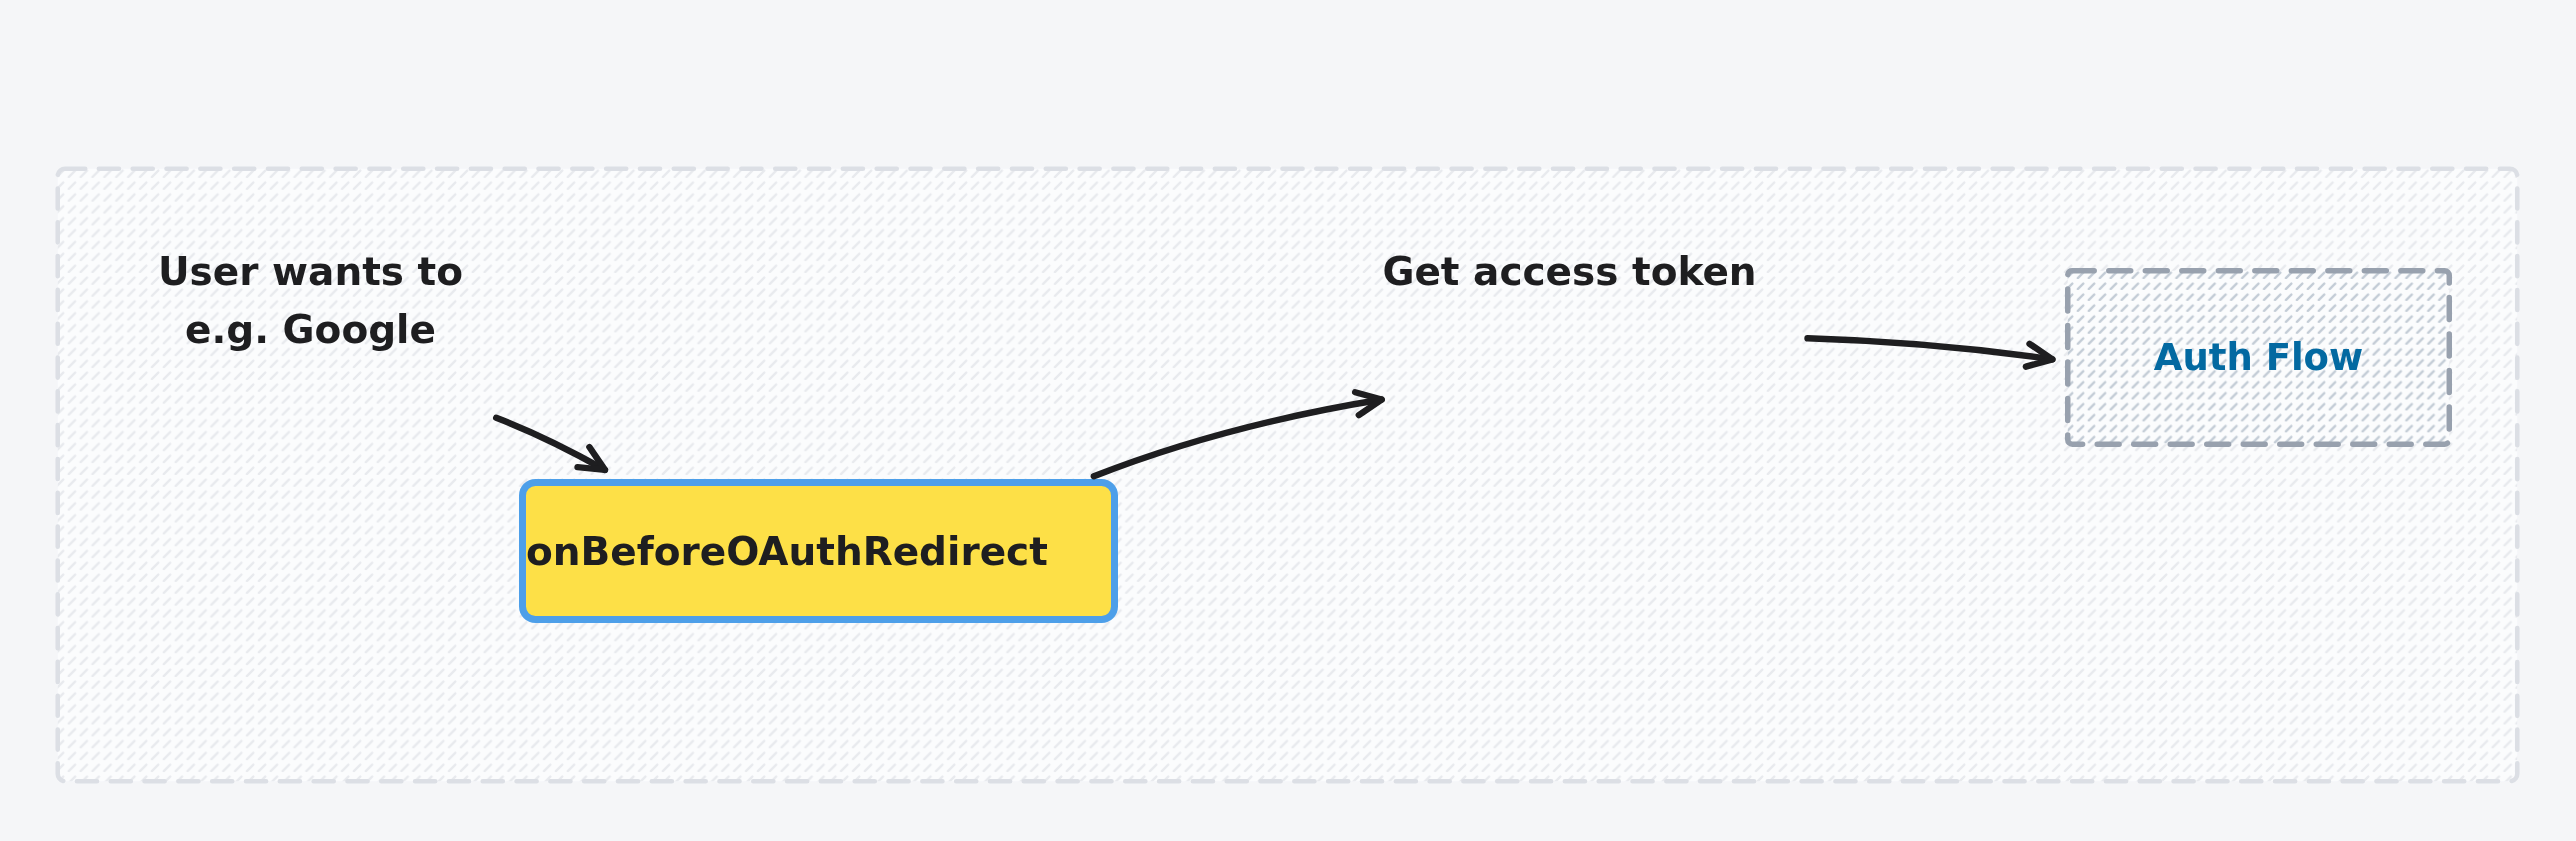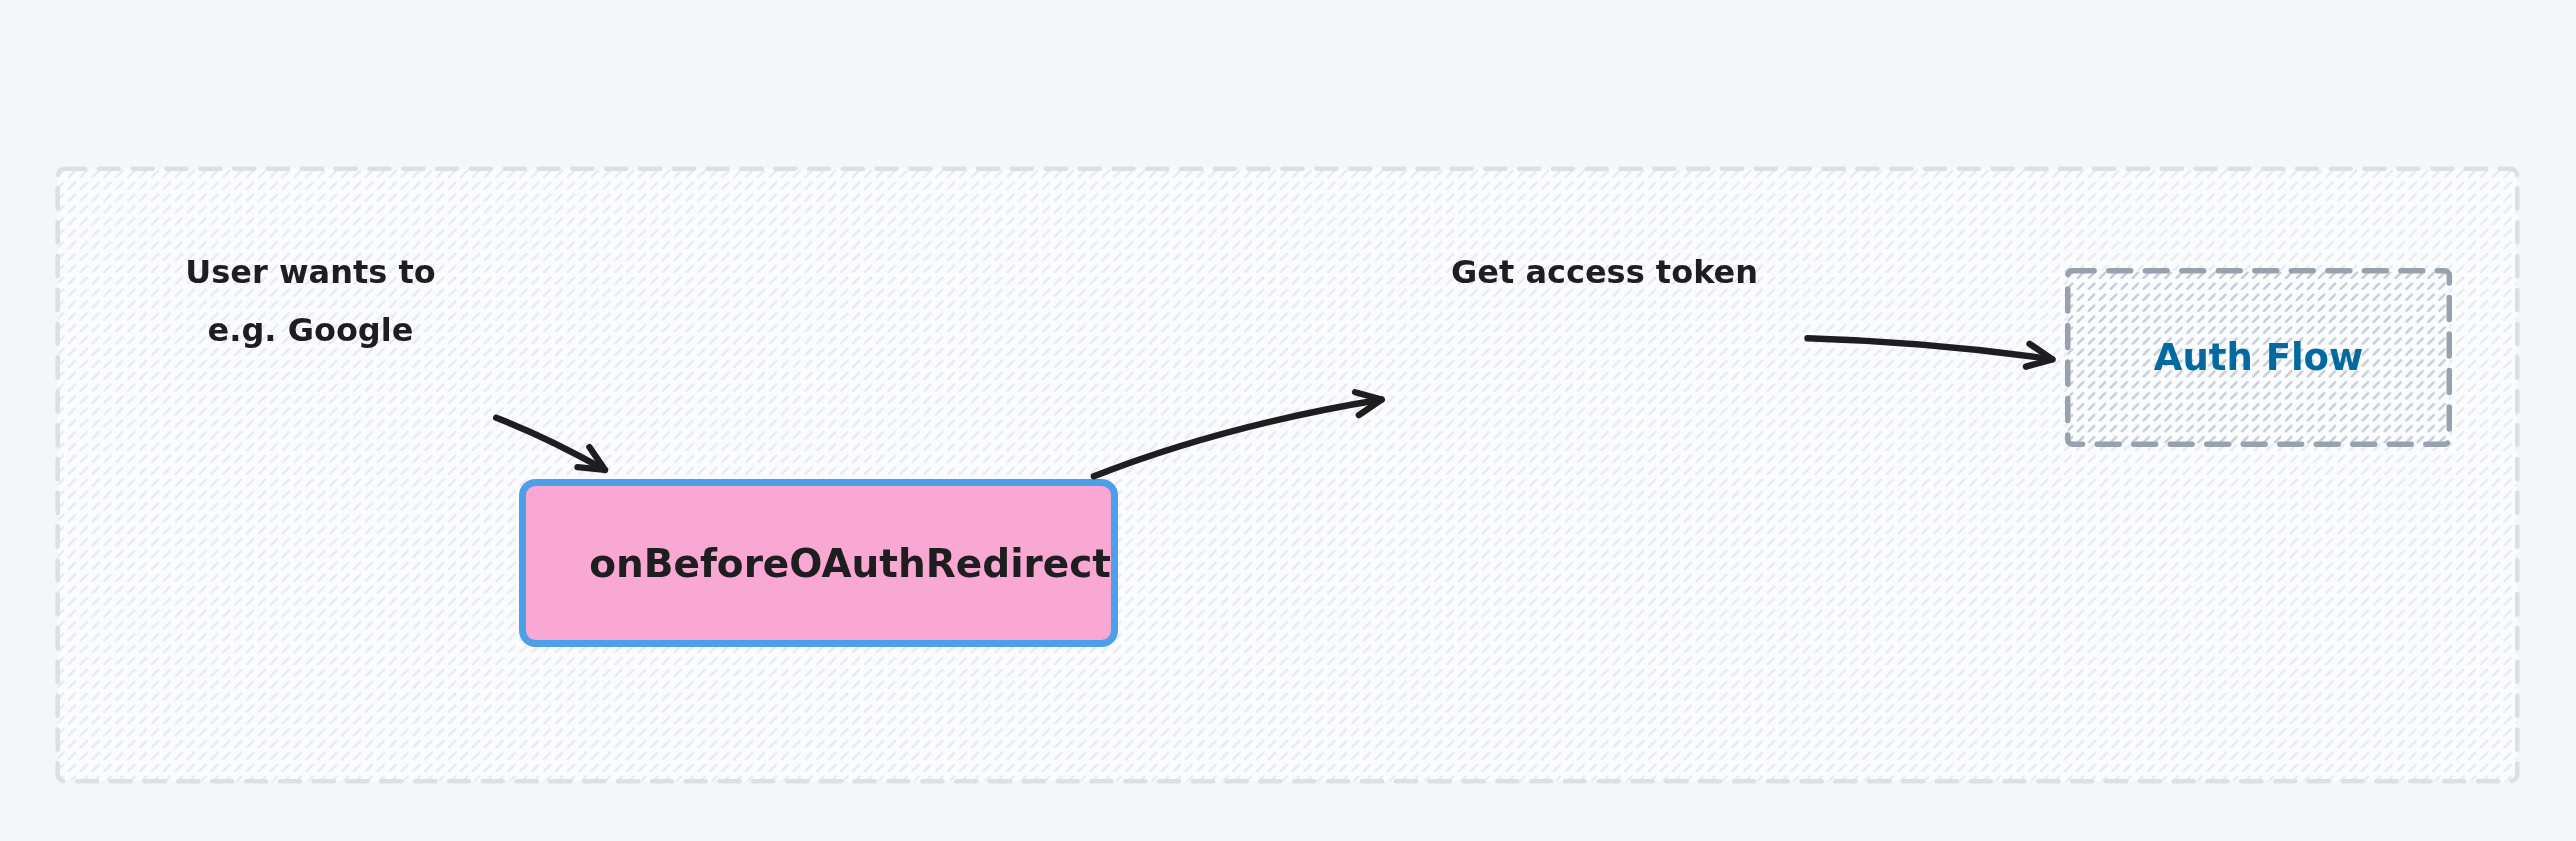--- a/index.html
+++ b/index.html
@@ -33,41 +33,41 @@
   .authflow-box > svg {
     position: absolute;
     inset: 0;
     width: 100%;
     height: 100%;
   }
   .note {
     position: absolute;
     width: 475px;
     text-align: center;
-    font-size: 32px;
+    font-size: 39px;
     font-weight: 700;
     line-height: 58px;
     color: #1e1e20;
   }
   .note-left  { left: 73px;   top: 243px; }
-  .note-right { left: 1367px; top: 243px; text-align: center; }
+  .note-right { left: 1332px; top: 243px; text-align: center; }
   .note .line { display: block; white-space: nowrap; }
   .hook-box {
     position: absolute;
     left: 519px;
     top: 479px;
     width: 599px;
-    height: 168px;
+    height: 144px;
     box-sizing: border-box;
-    background: #f9a8d4;
+    background: #fde047;
     border: 7.3px solid #4d9fe9;
     border-radius: 16.4px;
     display: flex;
     align-items: center;
-    justify-content: flex-end;
+    justify-content: flex-start;
   }
   .hook-box .label {
     font-size: 39px;
     font-weight: 700;
     white-space: nowrap;
     color: #1e1e20;
   }
   .authflow-box {
     position: absolute;
     left: 2065px;

